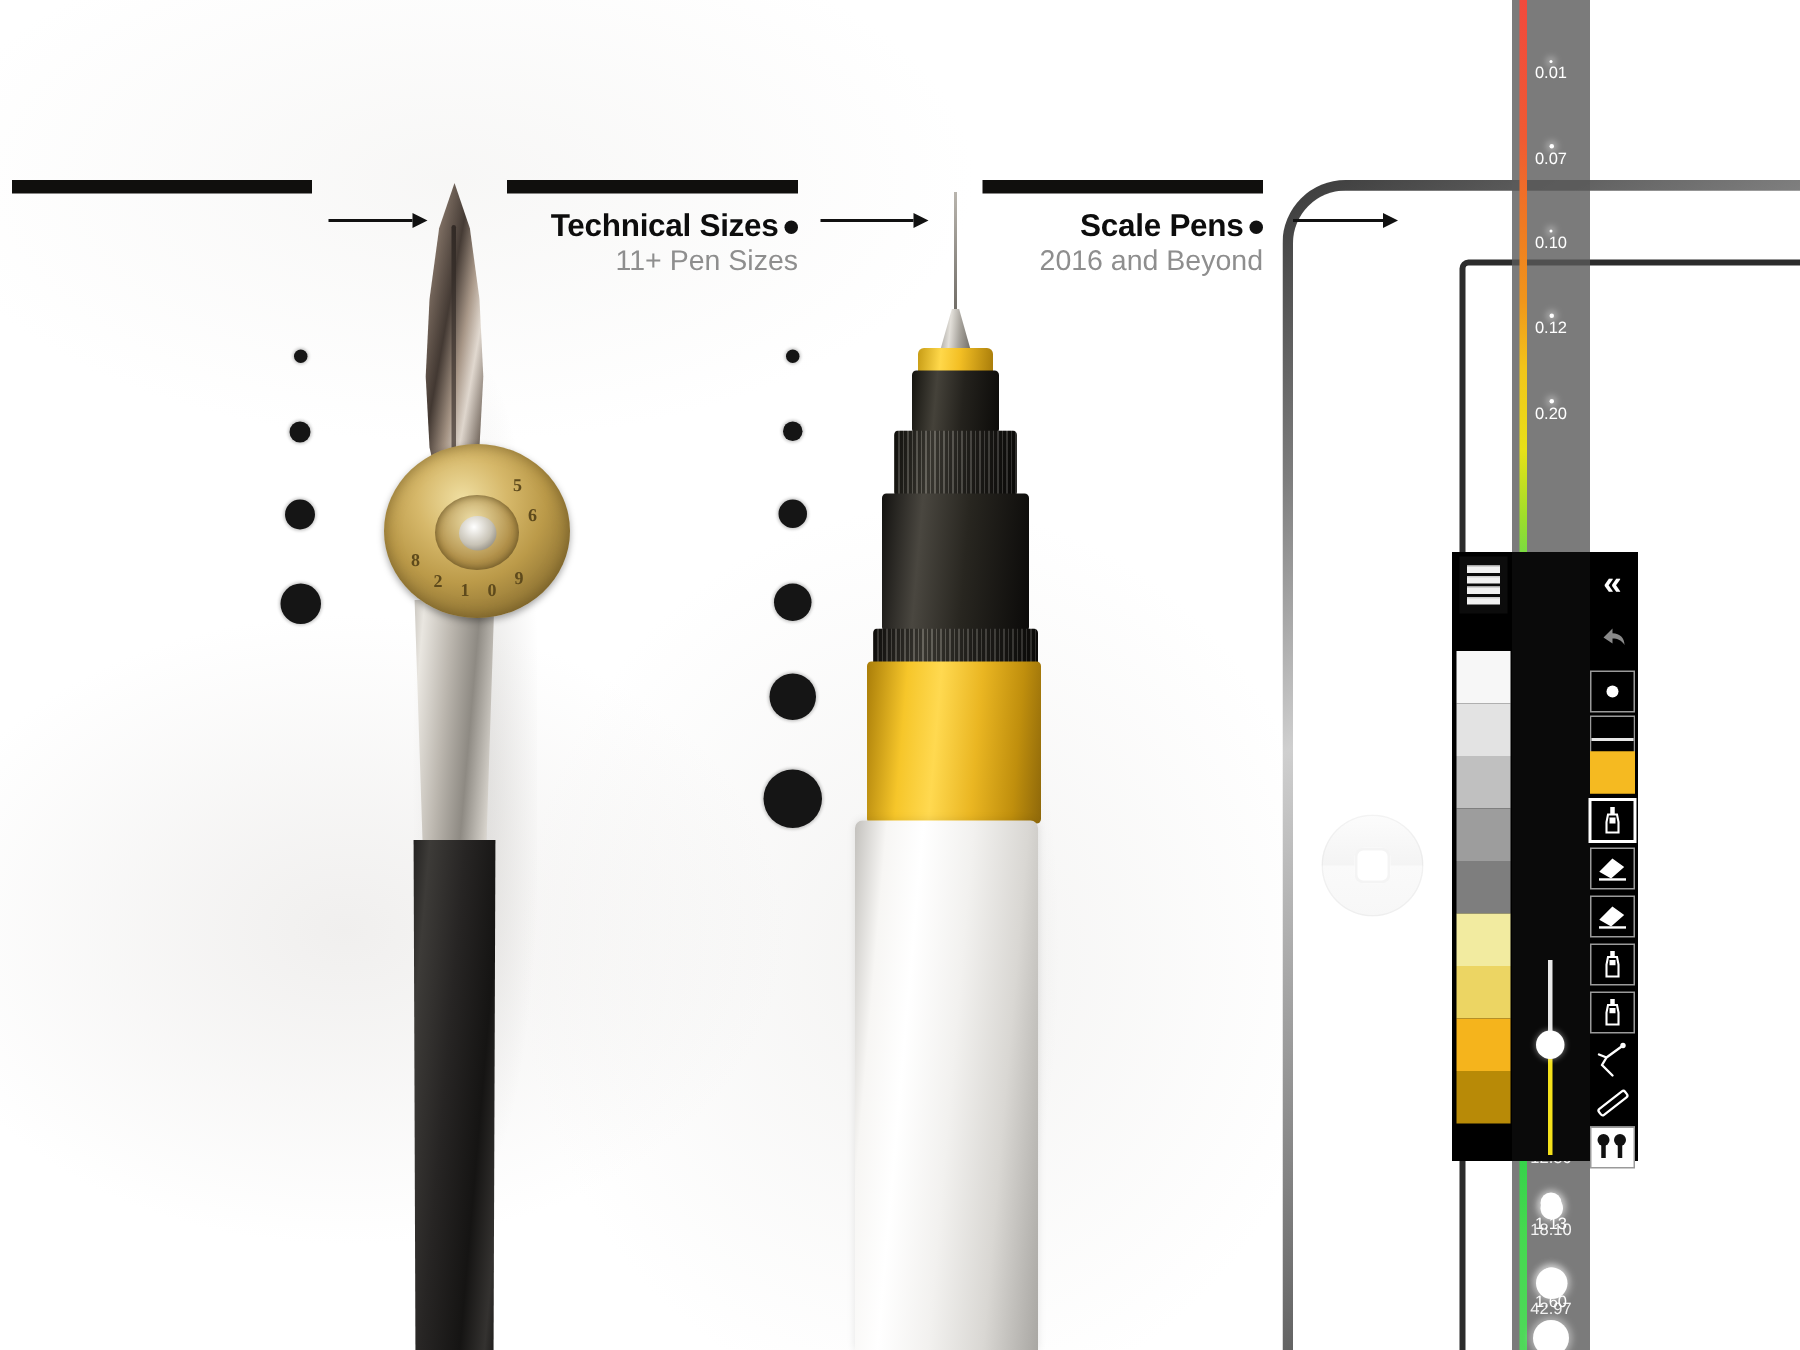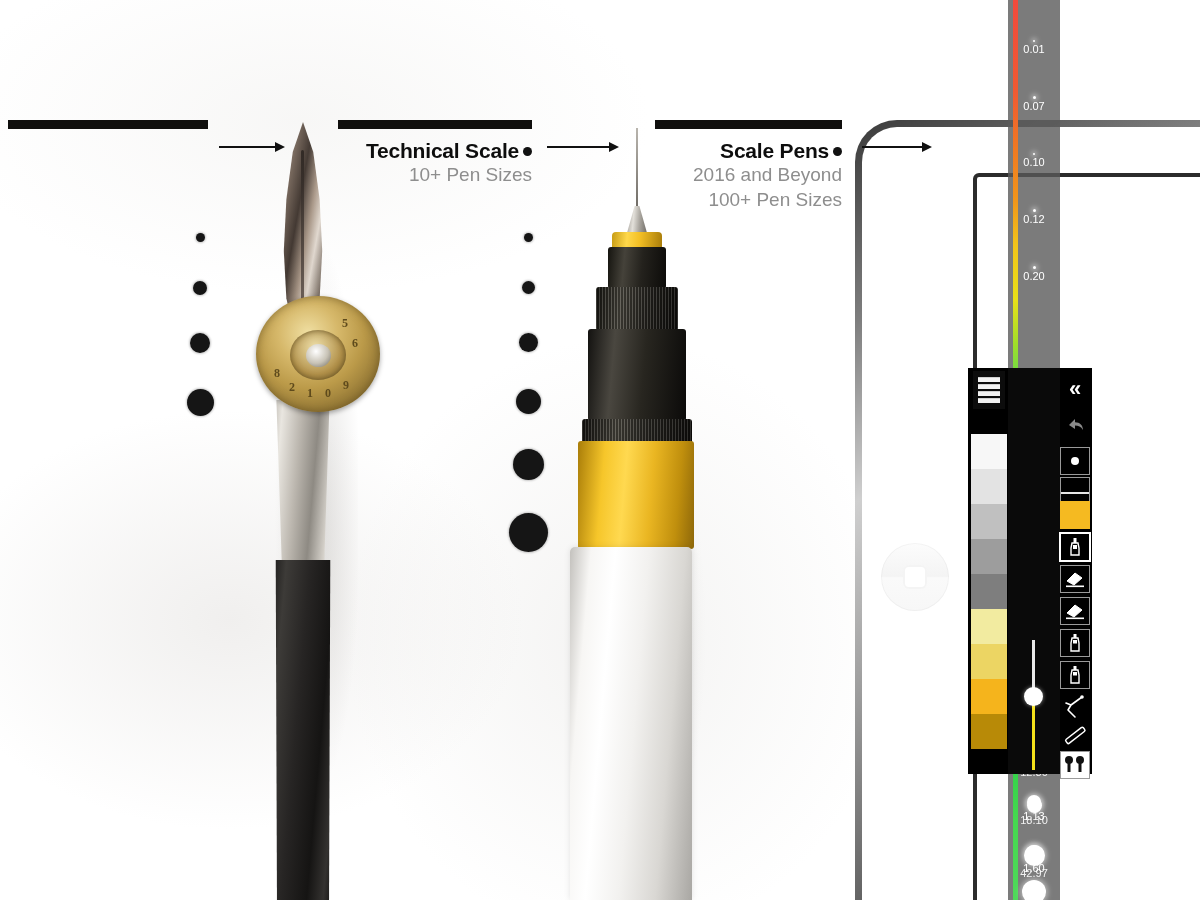--- a/index.html
+++ b/index.html
@@ -416,38 +416,37 @@
     <div class="rulebar"></div>
   </div>
   <div class="arrow" style="left:219px;top:142px;width:66px;">
     <div class="shaft" style="width:56px;"></div>
       <div class="head" style="left:56px;"></div>
   </div>
 
   <div class="grp" style="left:338px;top:120px;width:194px;">
     <div class="rulebar"></div>
     <div class="titlerow" style="margin-top:11px;">
-      <span class="g-title">Technical Scale</span>
+      <span class="g-title">Technical Sizes</span>
       <span class="bullet"></span>
     </div>
-    <div class="g-sub">10+ Pen Sizes</div>
+    <div class="g-sub">11+ Pen Sizes</div>
   </div>
   <div class="arrow" style="left:547px;top:142px;width:72px;">
     <div class="shaft" style="width:62px;"></div>
       <div class="head" style="left:62px;"></div>
   </div>
 
   <div class="grp" style="left:655px;top:120px;width:187px;">
     <div class="rulebar"></div>
     <div class="titlerow" style="margin-top:11px;">
       <span class="g-title">Scale Pens</span>
       <span class="bullet"></span>
     </div>
     <div class="g-sub">2016 and Beyond</div>
-    <div class="g-sub">100+ Pen Sizes</div>
   </div>
   <div class="arrow" style="left:862px;top:142px;width:70px;">
     <div class="shaft" style="width:60px;"></div>
       <div class="head" style="left:60px;"></div>
   </div>
 
   <div class="dotcol" id="dots-ruling" style="left:180px;top:225px;width:40px;height:200px;">
       <div class="dot" style="width: 9px; height: 9px; left: 15.5px; top: 8px;"></div>
       <div class="dot" style="width: 14px; height: 14px; left: 13px; top: 56px;"></div>
       <div class="dot" style="width: 20px; height: 20px; left: 10px; top: 108px;"></div>

